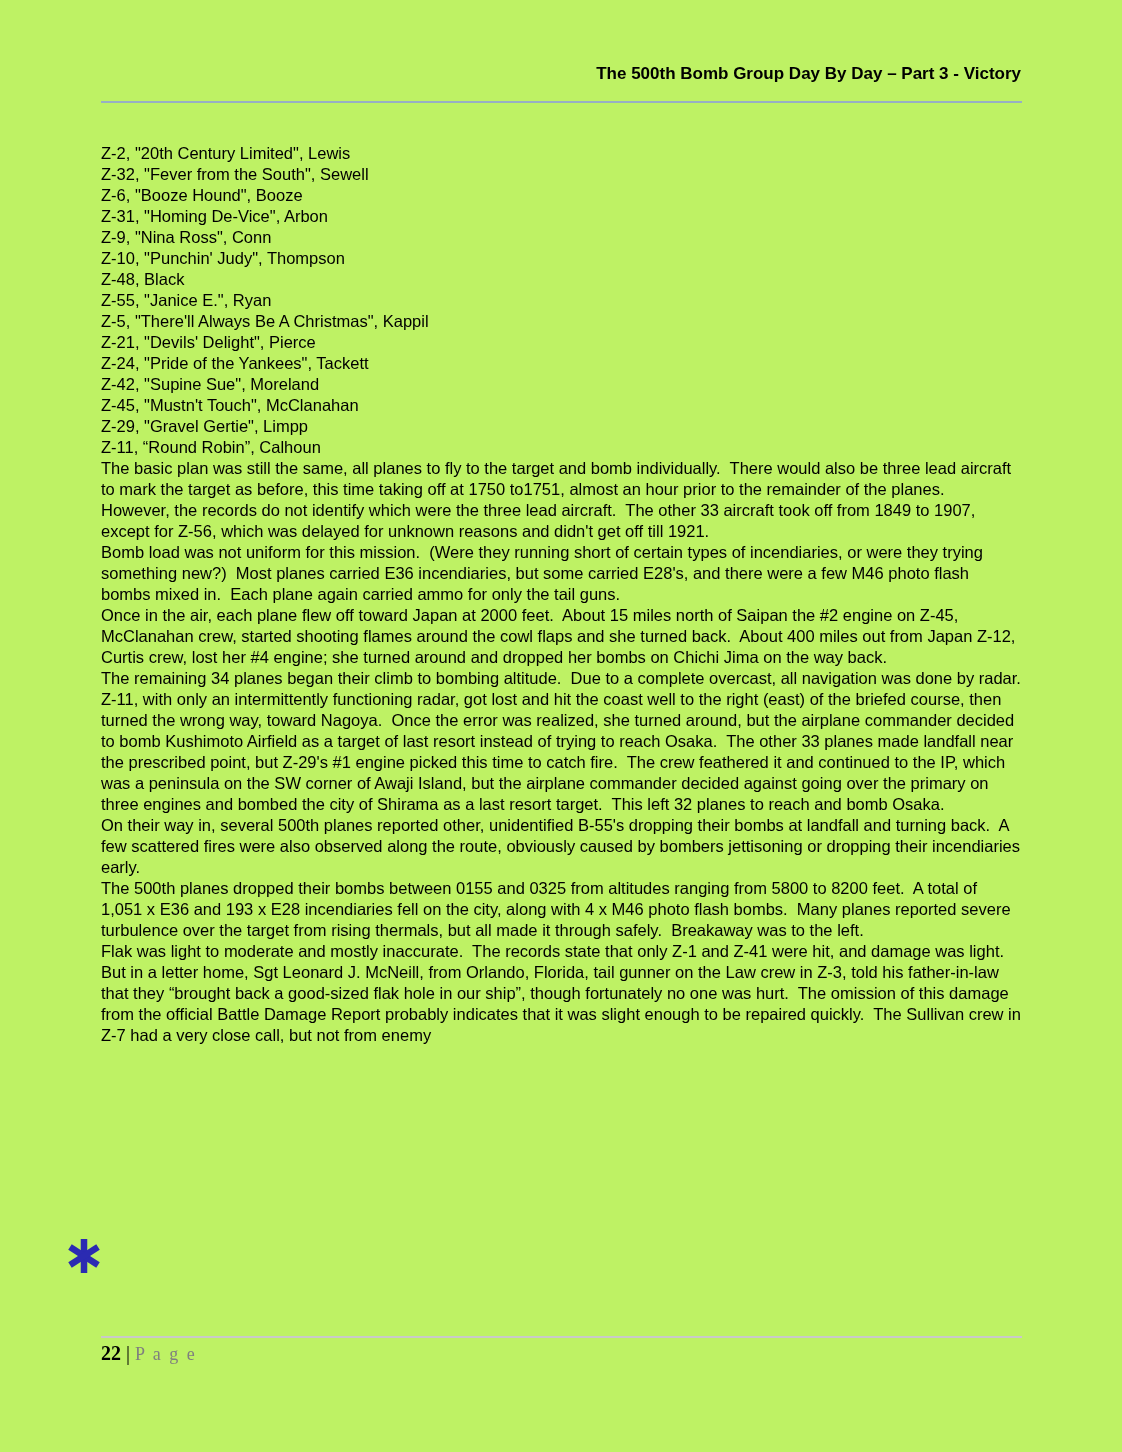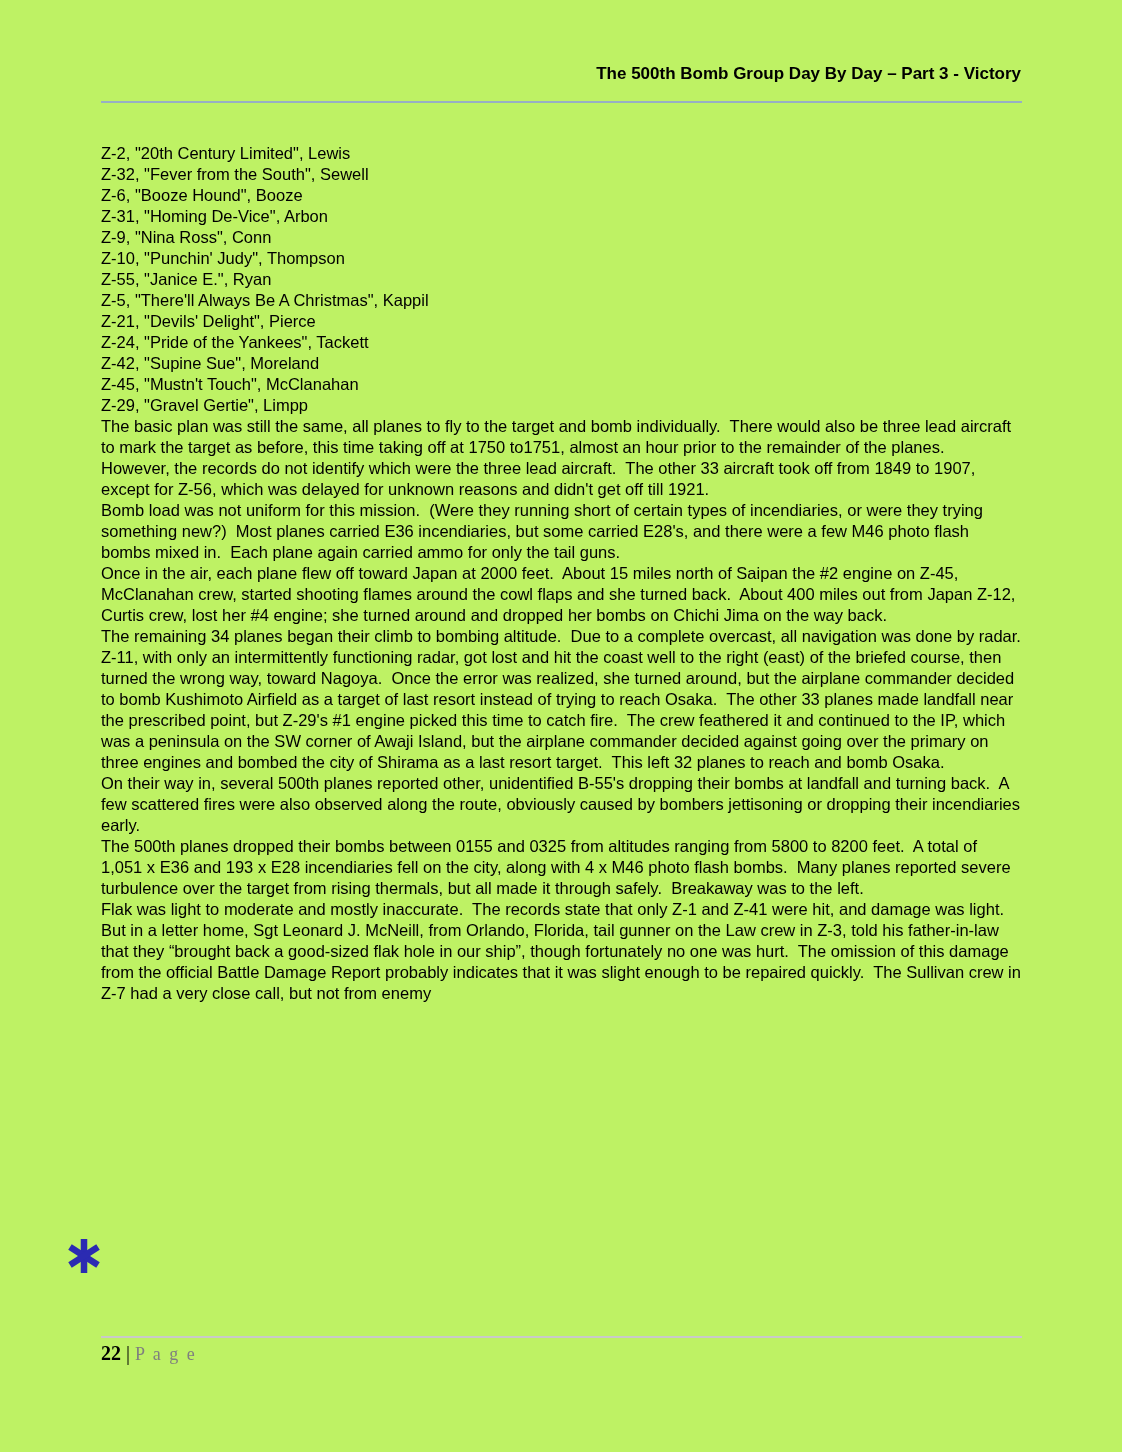--- a/index.html
+++ b/index.html
@@ -94,27 +94,29 @@
   <div class="text-flow">
 
     <div class="aircraft-list">
 
     <div class="list-line">Z-2, "20th Century Limited", Lewis</div>
         <div class="list-line">Z-32, "Fever from the South", Sewell</div>
         <div class="list-line">Z-6, "Booze Hound", Booze</div>
         <div class="list-line">Z-31, "Homing De-Vice", Arbon</div>
         <div class="list-line">Z-9, "Nina Ross", Conn</div>
         <div class="list-line">Z-10, "Punchin' Judy", Thompson</div>
+        <div class="list-line">Z-48, Black</div>
         <div class="list-line">Z-55, "Janice E.", Ryan</div>
         <div class="list-line">Z-5, "There'll Always Be A Christmas", Kappil</div>
         <div class="list-line">Z-21, "Devils' Delight", Pierce</div>
         <div class="list-line">Z-24, "Pride of the Yankees", Tackett</div>
         <div class="list-line">Z-42, "Supine Sue", Moreland</div>
         <div class="list-line">Z-45, "Mustn't Touch", McClanahan</div>
         <div class="list-line">Z-29, "Gravel Gertie", Limpp</div>
+        <div class="list-line">Z-11, “Round Robin”, Calhoun</div>
       </div>
 
     <div class="paragraphs">
 
     <p class="body-paragraph">The basic plan was still the same, all planes to fly to the target and bomb individually.  There would also be three lead aircraft to mark the target as before, this time taking off at 1750 to1751, almost an hour prior to the remainder of the planes.  However, the records do not identify which were the three lead aircraft.  The other 33 aircraft took off from 1849 to 1907, except for Z-56, which was delayed for unknown reasons and didn't get off till 1921.</p>
         <p class="body-paragraph">Bomb load was not uniform for this mission.  (Were they running short of certain types of incendiaries, or were they trying something new?)  Most planes carried E36 incendiaries, but some carried E28's, and there were a few M46 photo flash bombs mixed in.  Each plane again carried ammo for only the tail guns.</p>
         <p class="body-paragraph">Once in the air, each plane flew off toward Japan at 2000 feet.  About 15 miles north of Saipan the #2 engine on Z-45, McClanahan crew, started shooting flames around the cowl flaps and she turned back.  About 400 miles out from Japan Z-12, Curtis crew, lost her #4 engine; she turned around and dropped her bombs on Chichi Jima on the way back.</p>
         <p class="body-paragraph">The remaining 34 planes began their climb to bombing altitude.  Due to a complete overcast, all navigation was done by radar.  Z-11, with only an intermittently functioning radar, got lost and hit the coast well to the right (east) of the briefed course, then turned the wrong way, toward Nagoya.  Once the error was realized, she turned around, but the airplane commander decided to bomb Kushimoto Airfield as a target of last resort instead of trying to reach Osaka.  The other 33 planes made landfall near the prescribed point, but Z-29's #1 engine picked this time to catch fire.  The crew feathered it and continued to the IP, which was a peninsula on the SW corner of Awaji Island, but the airplane commander decided against going over the primary on three engines and bombed the city of Shirama as a last resort target.  This left 32 planes to reach and bomb Osaka.</p>
         <p class="body-paragraph">On their way in, several 500th planes reported other, unidentified B-55's dropping their bombs at landfall and turning back.  A few scattered fires were also observed along the route, obviously caused by bombers jettisoning or dropping their incendiaries early.</p>
         <p class="body-paragraph">The 500th planes dropped their bombs between 0155 and 0325 from altitudes ranging from 5800 to 8200 feet.  A total of 1,051 x E36 and 193 x E28 incendiaries fell on the city, along with 4 x M46 photo flash bombs.  Many planes reported severe turbulence over the target from rising thermals, but all made it through safely.  Breakaway was to the left.</p>

